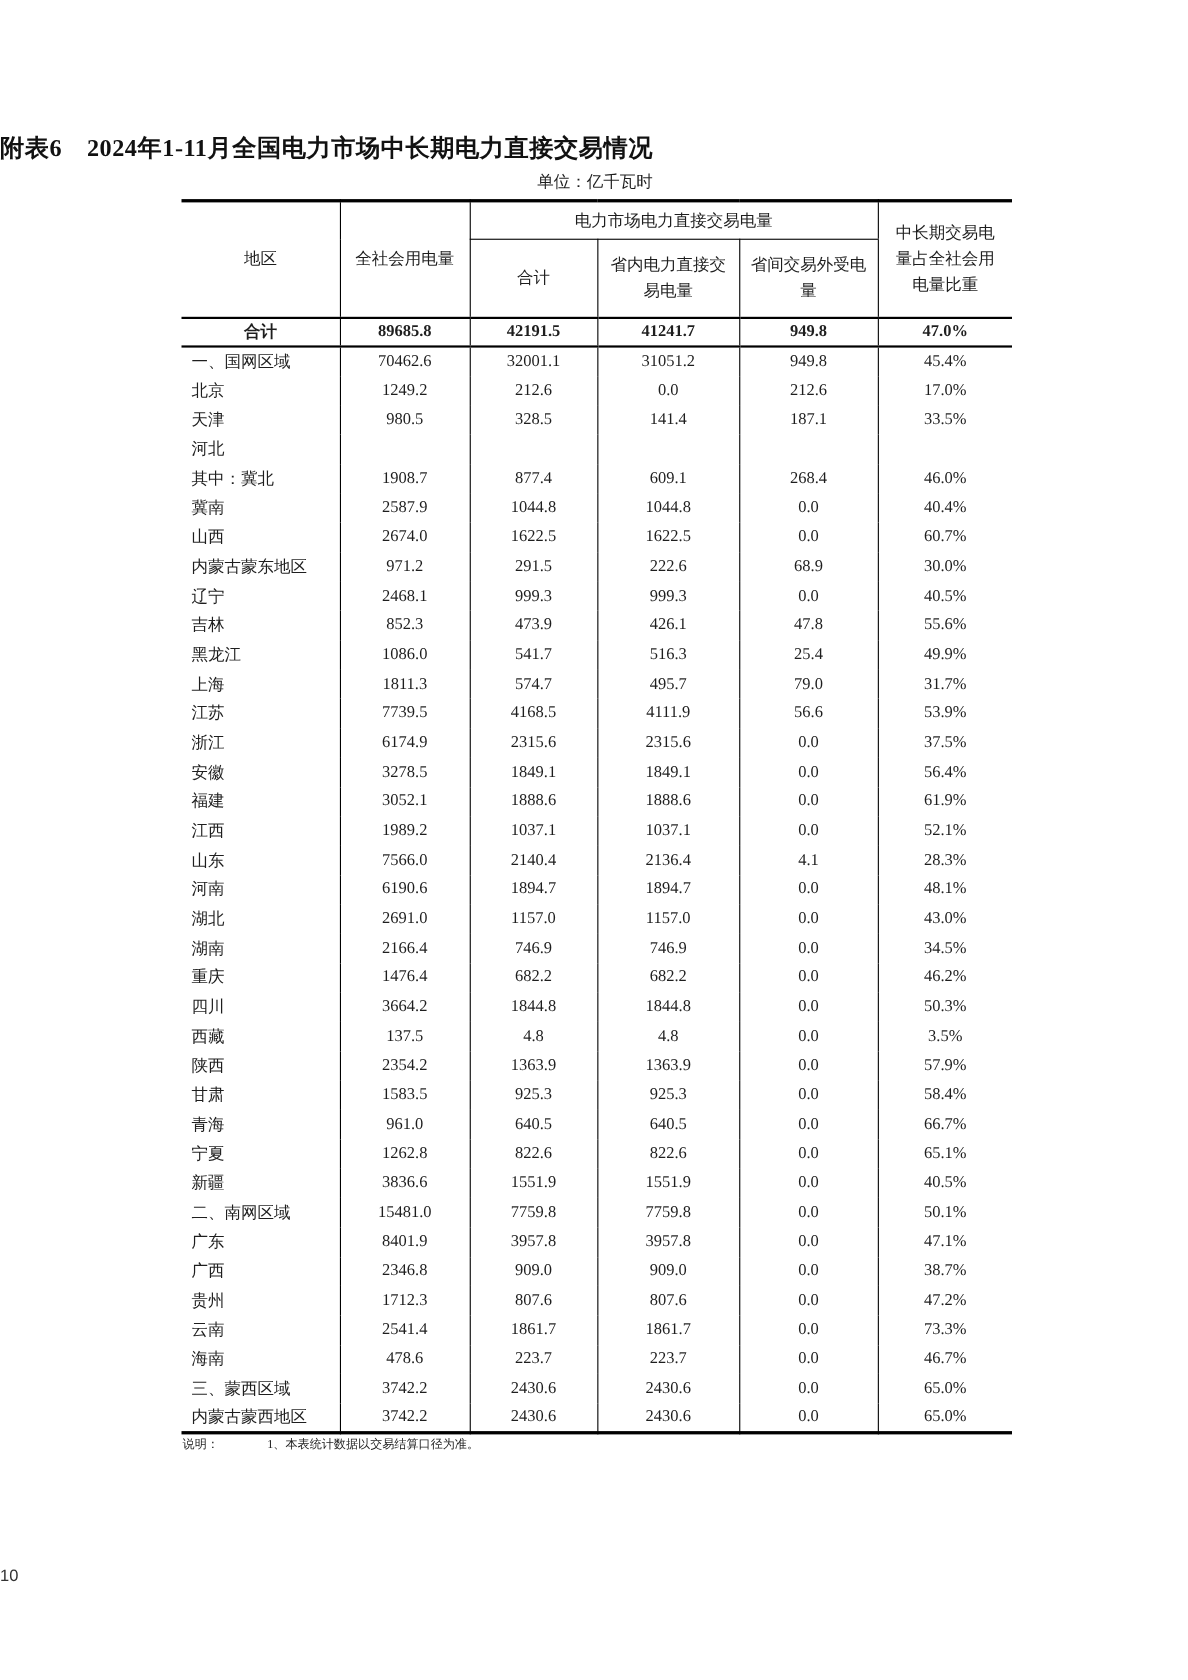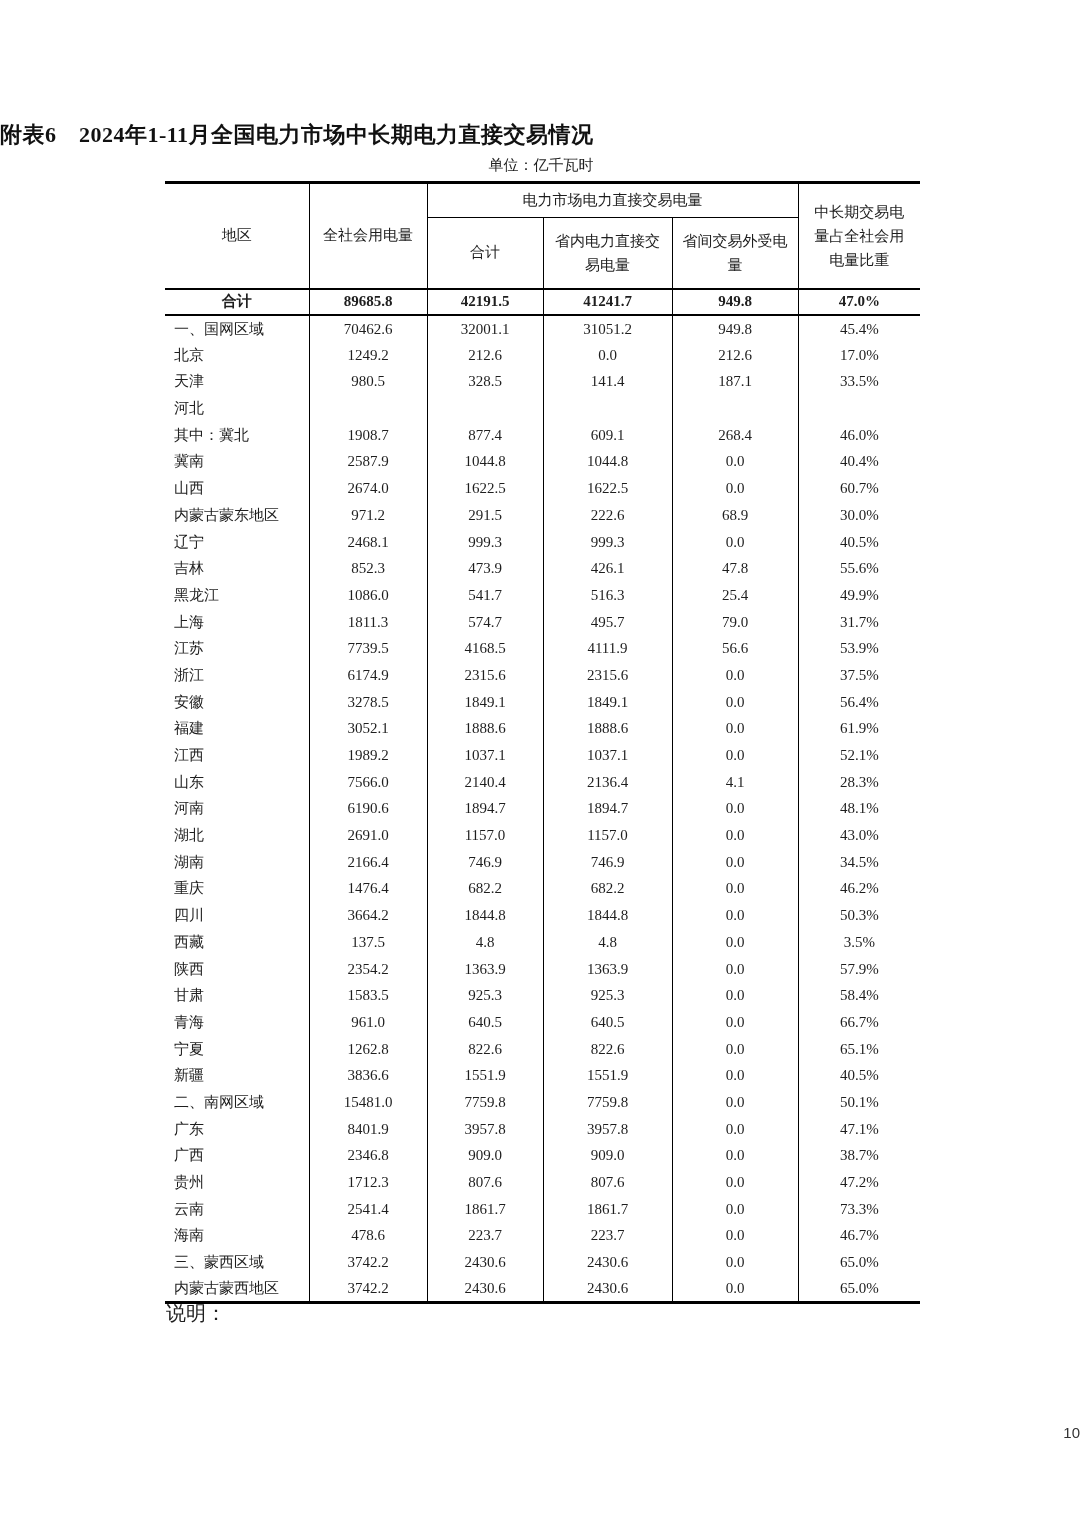--- a/index.html
+++ b/index.html
@@ -68,33 +68,33 @@
     border-bottom: 2px solid #000;
   }
   tbody tr.total td.region { text-align: center; padding-left: 0; }
   tbody tr.section td { font-weight: normal; }
   .notes {
     position: absolute;
     left: 166px;
     top: 1302px;
     width: 770px;
     display: flex;
-    font-size: 20px;
+    font-size: 11px;
     line-height: 23px;
     color: #1e1e1e;
     gap: 44px;
   }
   .notes-label { white-space: nowrap; }
   .notes-items { flex: 1; }
   .page-number {
     position: absolute;
     left: 0;
     top: 1424px;
     width: 1080px;
-    text-align: right;
+    text-align: left;
     font-size: 15px;
     font-family: "Liberation Sans", "DejaVu Sans", sans-serif;
     color: #333;
   }
 </style>
 </head>
 <body>
 
 <h1 class="doc-title">附表6　2024年1-11月全国电力市场中长期电力直接交易情况</h1>
 
@@ -430,16 +430,17 @@
         <td>2430.6</td>
         <td>0.0</td>
         <td>65.0%</td>
       </tr>
     </tbody>
 </table>
 
 <div class="notes">
   <span class="notes-label">说明：</span>
   <div class="notes-items">
+    <div>1、本表统计数据以交易结算口径为准。</div>
   </div>
 </div>
 
 <div class="page-number">10</div>
 
 </body></html>

